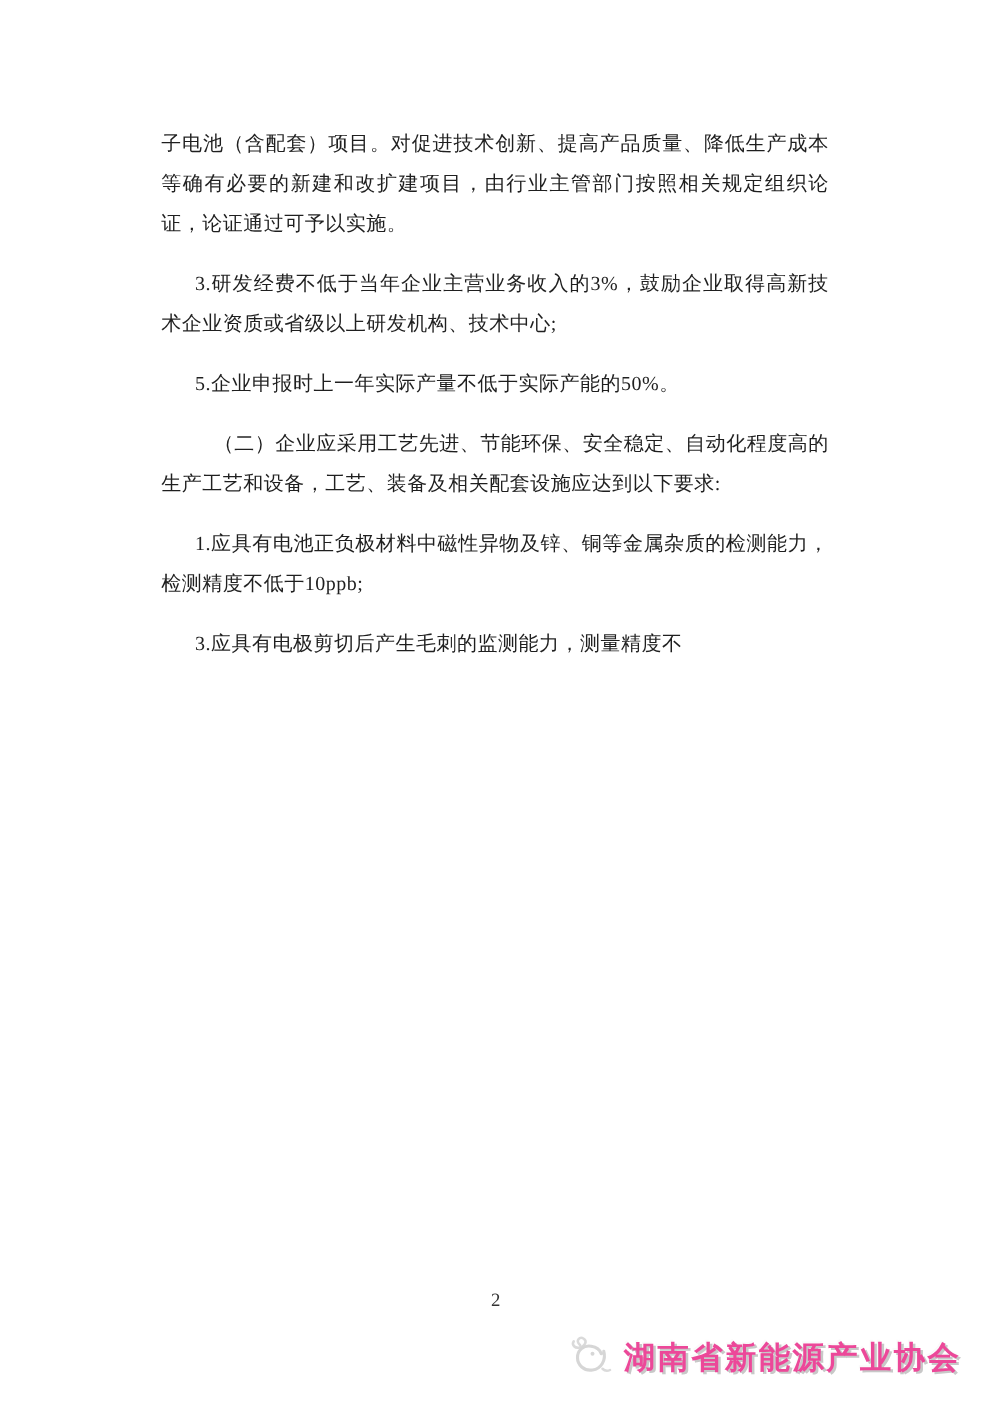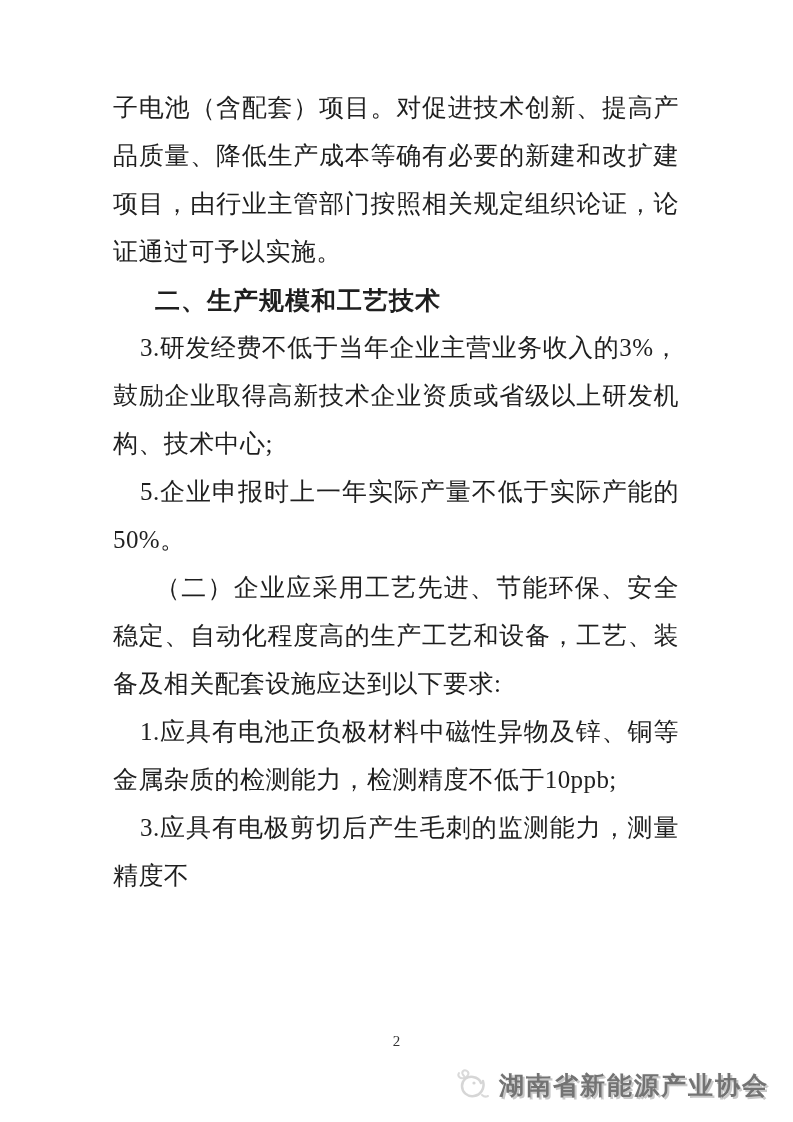--- a/index.html
+++ b/index.html
@@ -19,23 +19,23 @@
     inset: 0;
     background: #ffffff;
   }
   .content {
     position: absolute;
     left: 113px;
     top: 84px;
     width: 566px;
   }
   .par {
-    margin: 0;
-    font-size: 25px;
-    line-height: 48px;
+    margin: 16px;
+    font-size: 16px;
+    line-height: 32px;
     letter-spacing: 0.4px;
     color: #1f1f1f;
     text-align: justify;
     font-family: "Liberation Serif", serif;
   }
   .no-indent   { text-indent: 0; }
   .indent-full { text-indent: 42px; }
   .indent-num  { text-indent: 27px; }
   .heading {
     font-family: "Liberation Sans", sans-serif;
@@ -65,34 +65,33 @@
     display: inline-block;
     width: 40px;
     height: 38px;
     opacity: 0.9;
   }
   .wm-text {
     font-size: 25px;
     font-weight: 700;
     letter-spacing: 2px;
     font-family: "Liberation Sans", sans-serif;
-    color: #737373;
+    color: #ec4899;
     text-shadow: 2px 2px 0 #c8c8c8, -1px -1px 0 #fafafa;
     white-space: nowrap;
   }
 </style>
 </head>
 <body>
 
 <div class="page">
 
   <div class="content">
     <p class="par no-indent">子电池（含配套）项目。对促进技术创新、提高产品质量、降低生产成本等确有必要的新建和改扩建项目，由行业主管部门按照相关规定组织论证，论证通过可予以实施。</p>
 
-    <p class="par indent-full heading">二、生产规模和工艺技术</p>
 
 
 
 
     <p class="par indent-num">3.研发经费不低于当年企业主营业务收入的3%，鼓励企业取得高新技术企业资质或省级以上研发机构、技术中心;</p>
 
 
     <p class="par indent-num">5.企业申报时上一年实际产量不低于实际产能的50%。</p>
 
     <p class="par indent-full">（二）企业应采用工艺先进、节能环保、安全稳定、自动化程度高的生产工艺和设备，工艺、装备及相关配套设施应达到以下要求:</p>

